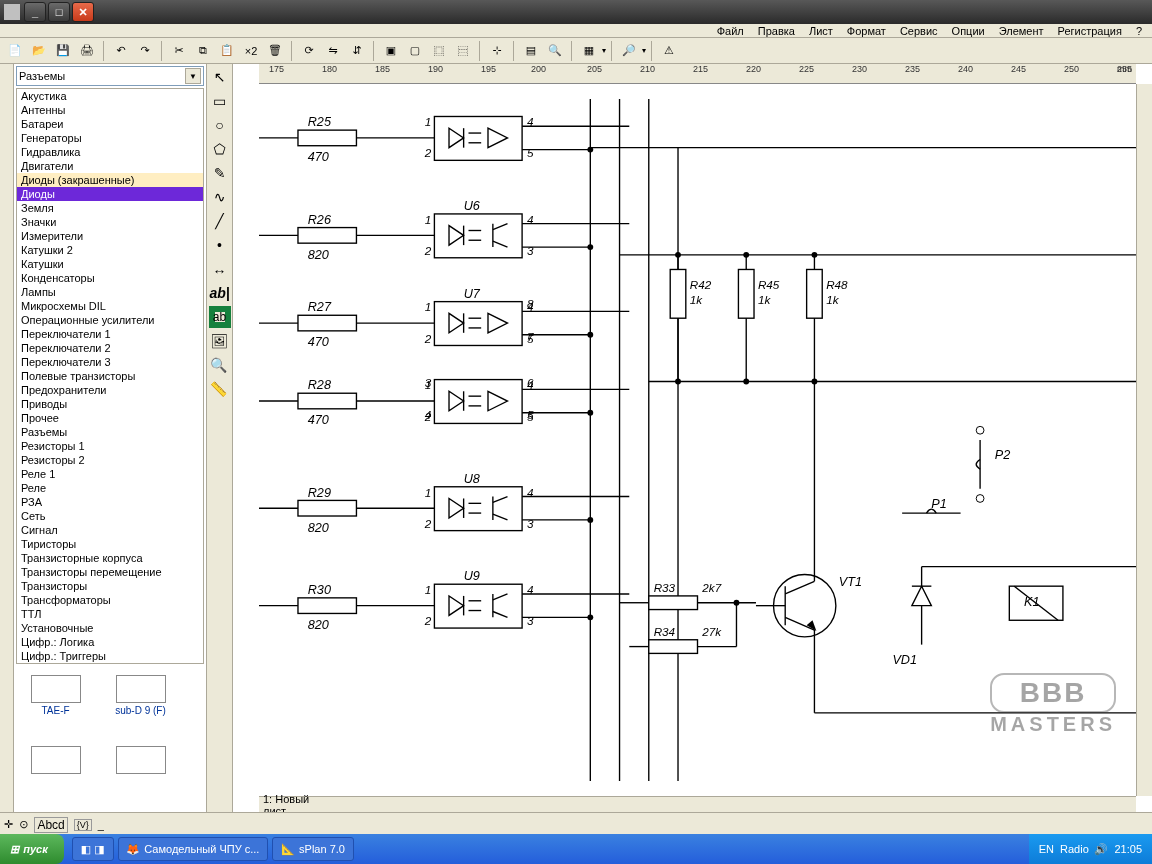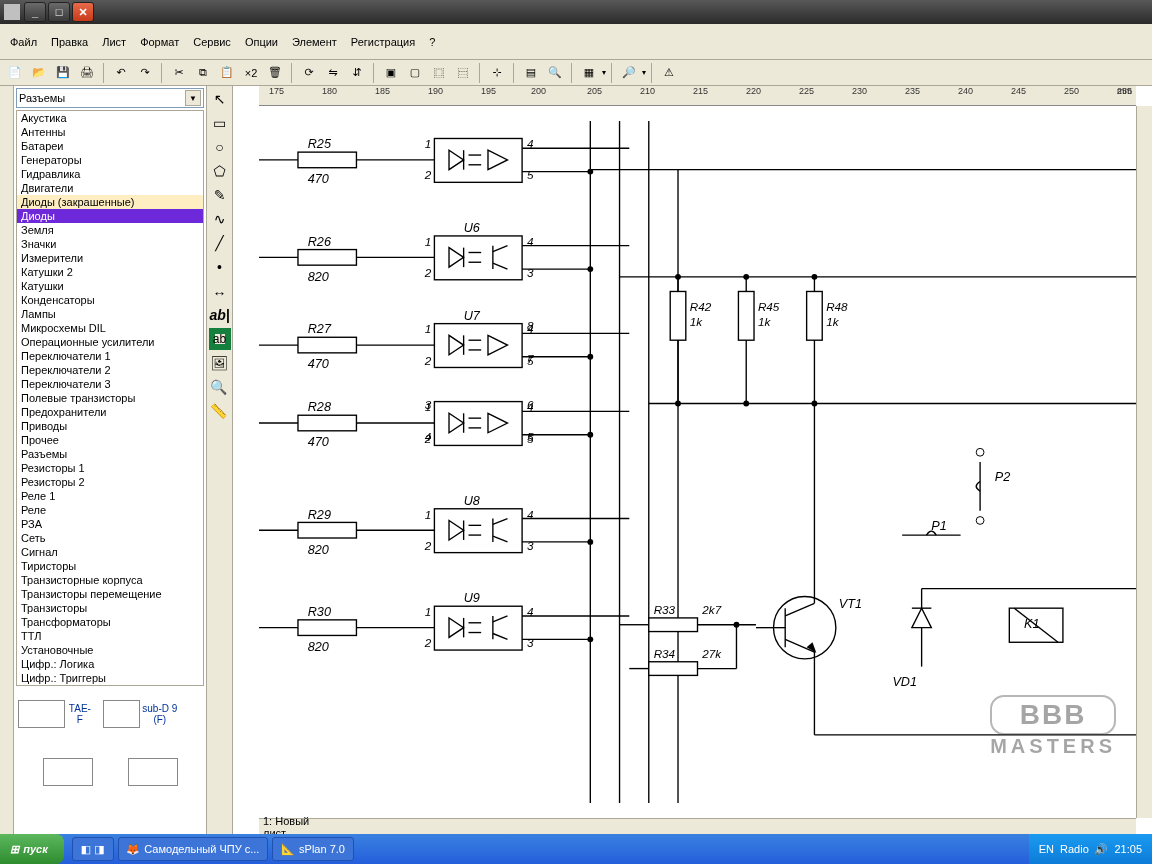--- a/index.html
+++ b/index.html
@@ -3,36 +3,36 @@
 <meta charset="utf-8">
 <style>
 * { box-sizing: border-box; margin: 0; padding: 0; font-family: Tahoma, sans-serif; font-size: 11px; }
 body { width: 1152px; height: 864px; background: #ece9d8; overflow: hidden; position: relative; }
 .titlebar { height: 24px; background: linear-gradient(#585858, #2a2a2a); color: #fff; display: flex; align-items: center; padding: 0 4px; }
 .titlebar .app-icon { width: 16px; height: 16px; background: #c0c0c0; margin-right: 4px; }
 .titlebar .title-text { flex: 1; font-weight: bold; }
 .win-buttons { display: flex; gap: 2px; }
 .win-btn { width: 22px; height: 20px; background: linear-gradient(#6a6a6a,#3a3a3a); border: 1px solid #222; border-radius: 3px; display: flex; align-items: center; justify-content: center; color: #fff; font-weight: bold; }
 .win-btn.close { background: linear-gradient(#e86a4a,#c83a1a); }
-.menubar { height: 36px; background: #ece9d8; display: flex; align-items: center; padding: 0 4px; gap: 2px; border-bottom: 1px solid #aca899; }
+.menubar { height: 14px; background: #ece9d8; display: flex; align-items: center; padding: 0 4px; gap: 2px; border-bottom: 1px solid #aca899; justify-content: flex-end; }
 .menubar span { padding: 2px 6px; cursor: default; }
 .toolbar { height: 26px; background: #ece9d8; display: flex; align-items: center; padding: 2px 4px; gap: 2px; border-bottom: 1px solid #aca899; }
 .tb-btn { width: 22px; height: 22px; display: flex; align-items: center; justify-content: center; border: 1px solid transparent; }
 .tb-sep { width: 2px; height: 20px; border-left: 1px solid #aca899; margin: 0 3px; }
 .main-area { display: flex; height: 748px; }
 .left-panel { width: 193px; background: #fff; border-right: 1px solid #aca899; display: flex; flex-direction: column; }
 .combo { height: 20px; background: #fff; border: 1px solid #7f9db9; margin: 2px; display: flex; align-items: center; padding: 0 2px; }
 .combo .combo-text { flex: 1; }
 .combo .combo-btn { width: 16px; height: 16px; background: #ece9d8; border: 1px solid #aca899; display: flex; align-items: center; justify-content: center; font-size: 8px; }
 .catlist { flex: 0 0 auto; background: #fff; border: 1px solid #aca899; margin: 0 2px; overflow: hidden; }
 .catlist .item { padding: 1px 4px; cursor: default; white-space: nowrap; }
 .catlist .item.sel { background: #6d28d9; color: #fff; }
 .catlist .item.hilite { background: #ffeec2; }
 .complib { flex: 1; background: #fff; display: flex; flex-wrap: wrap; align-content: flex-start; padding: 4px; gap: 10px; overflow: hidden; }
-.complib .cell { width: 75px; height: 48px; display: flex; flex-direction: row; align-items: center; justify-content: flex-end; gap: 2px; }
+.complib .cell { width: 75px; height: 48px; display: flex; flex-direction: column; align-items: center; justify-content: flex-end; gap: 2px; }
 .complib .cell .sym { width: 50px; height: 28px; border: 1px solid #888; }
 .complib .cell .lbl { font-size: 10px; color: #003399; text-align: center; }
 .left-tools { width: 14px; background: #ece9d8; border-right: 1px solid #aca899; }
 .tool-col { width: 26px; background: #ece9d8; border-right: 1px solid #aca899; display: flex; flex-direction: column; padding: 2px 0; gap: 2px; align-items: center; }
 .tool-col .tool { width: 22px; height: 22px; display: flex; align-items: center; justify-content: center; border: 1px solid transparent; font-size: 14px; }
 .canvas-wrap { flex: 1; background: #fff; position: relative; overflow: hidden; }
 .ruler-h { position: absolute; top: 0; left: 26px; right: 16px; height: 20px; background: #ece9d8; border-bottom: 1px solid #888; display: flex; }
 .ruler-h .tick { position: absolute; top: 0; font-size: 9px; color: #333; }
 .ruler-v { position: absolute; top: 20px; left: 0; width: 26px; bottom: 16px; background: #ece9d8; border-right: 1px solid #888; }
 .ruler-v .tick { position: absolute; left: 4px; font-size: 9px; color: #333; }

